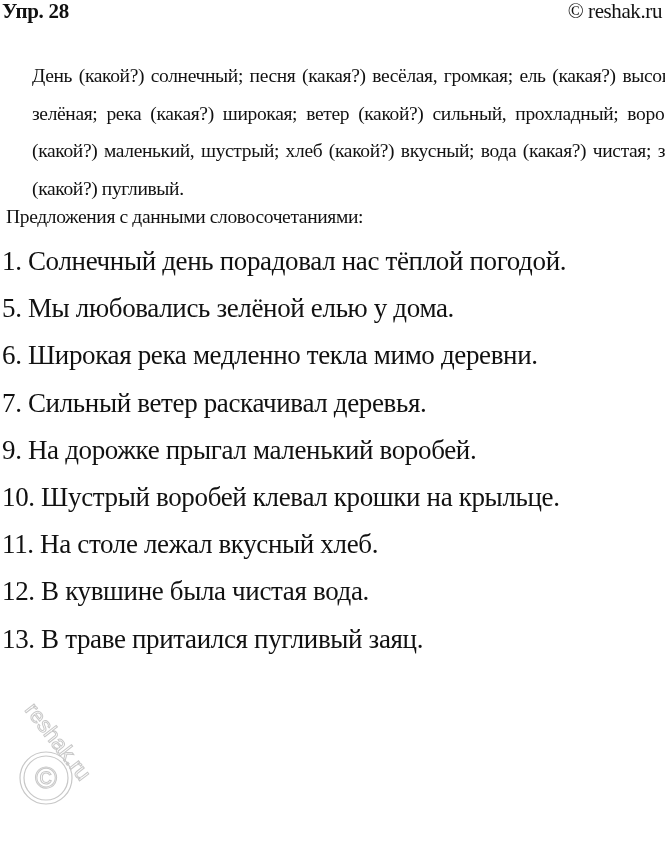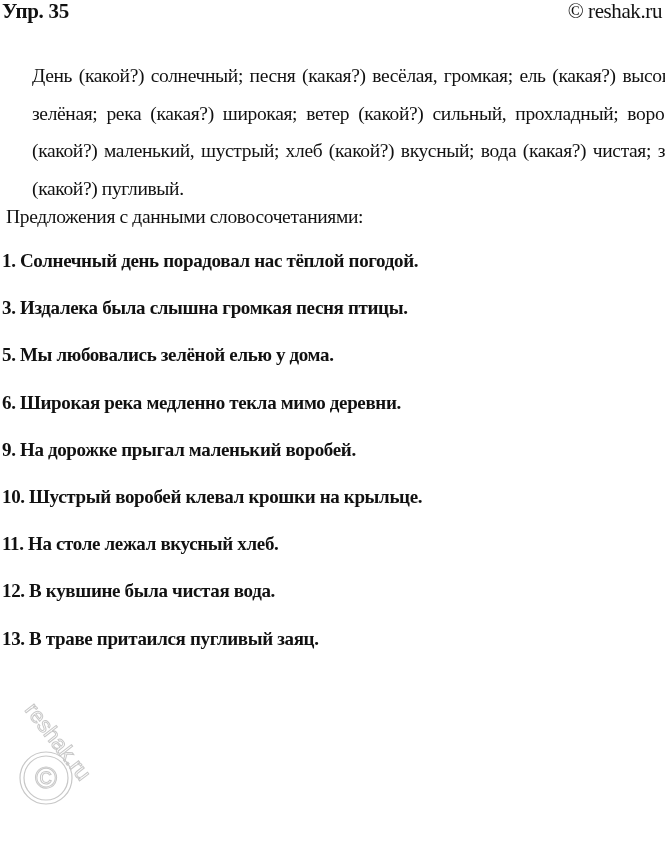--- a/index.html
+++ b/index.html
@@ -62,53 +62,52 @@
     .sentence-list {
       position: absolute;
       left: 2px;
       top: 249px;
       margin: 0;
       padding: 0;
       list-style: none;
     }
     .sentence-list li {
       height: 47.2px;
-      font-size: 19px;
+      font-size: 27px;
       line-height: 24px;
       letter-spacing: -0.35px;
       white-space: nowrap;
-      font-weight: bold;
     }
     .watermark {
       position: absolute;
       left: 14px;
       top: 700px;
       width: 110px;
       height: 110px;
       pointer-events: none;
       opacity: 0.55;
     }
   </style>
 </head>
 <body>
 
 <div class="header">
-  <div class="title">Упр. 35</div>
+  <div class="title">Упр. 28</div>
   <div class="copyright">© reshak.ru</div>
 </div>
 
 <p class="intro">День (какой?) солнечный; песня (какая?) весёлая, громкая; ель (какая?) высокая, зелёная; река (какая?) широкая; ветер (какой?) сильный, прохладный; воробей (какой?) маленький, шустрый; хлеб (какой?) вкусный; вода (какая?) чистая; заяц (какой?) пугливый.</p>
 
 <p class="subheading">Предложения с данными словосочетаниями:</p>
 
 <ol class="sentence-list">
   <li>1. Солнечный день порадовал нас тёплой погодой.</li>
-  <li>3. Издалека была слышна громкая песня птицы.</li>
   <li>5. Мы любовались зелёной елью у дома.</li>
   <li>6. Широкая река медленно текла мимо деревни.</li>
+  <li>7. Сильный ветер раскачивал деревья.</li>
   <li>9. На дорожке прыгал маленький воробей.</li>
   <li>10. Шустрый воробей клевал крошки на крыльце.</li>
   <li>11. На столе лежал вкусный хлеб.</li>
   <li>12. В кувшине была чистая вода.</li>
   <li>13. В траве притаился пугливый заяц.</li>
 </ol>
 
 <div class="watermark">
   <svg width="110" height="110" viewBox="0 0 110 110">
     <g fill="none" stroke="#9a9a9a" stroke-width="1.2">

